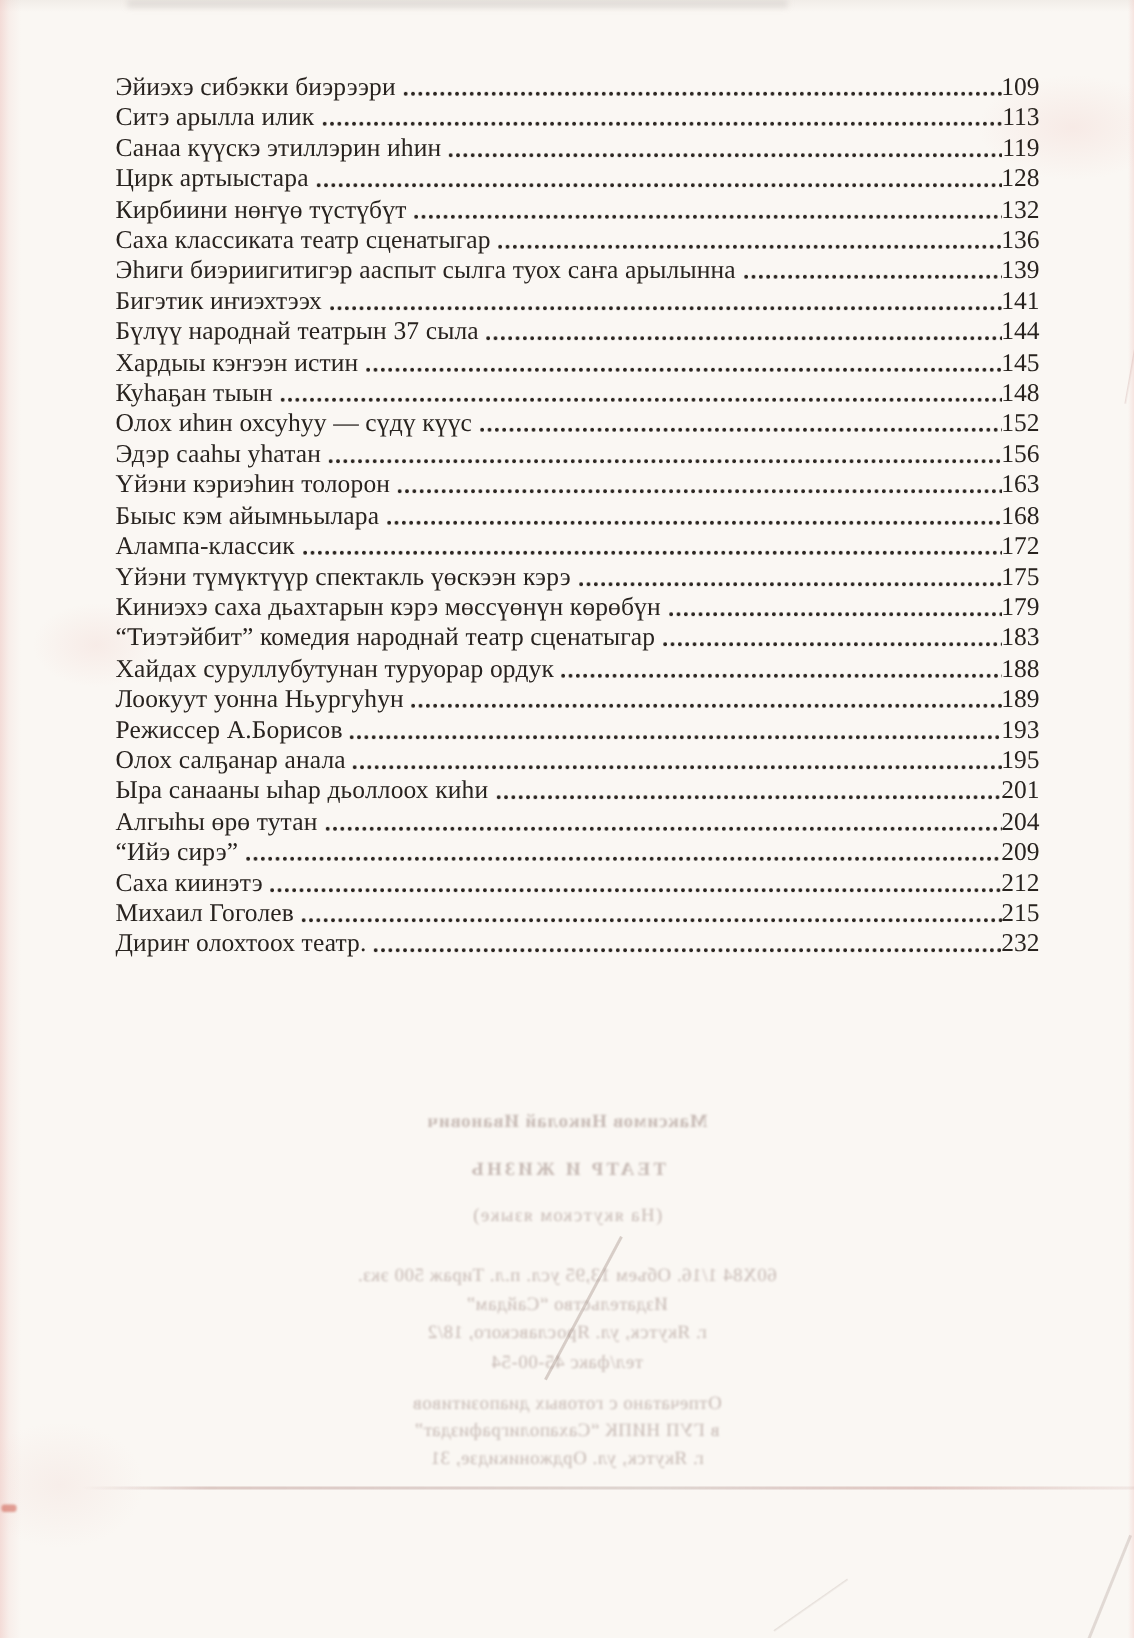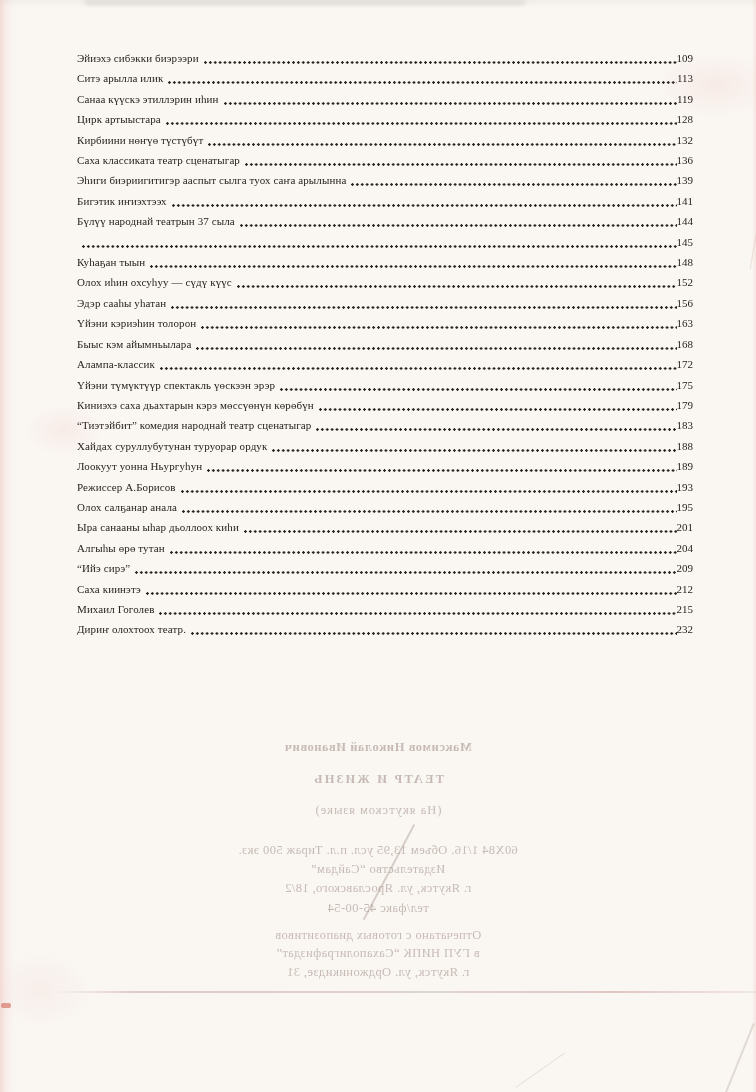--- a/index.html
+++ b/index.html
@@ -14,21 +14,21 @@
       linear-gradient(90deg, rgba(238,197,192,0.55) 0px, rgba(238,197,192,0.18) 6px, rgba(238,197,192,0) 14px),
       linear-gradient(270deg, rgba(243,210,206,0.5) 0px, rgba(243,210,206,0) 4px),
       linear-gradient(180deg, rgba(225,218,212,0.35) 0px, rgba(225,218,212,0) 8px),
       radial-gradient(90px 50px at 715px 85px, rgba(240,205,200,0.30), rgba(240,205,200,0) 70%),
       radial-gradient(60px 40px at 64px 430px, rgba(240,205,200,0.28), rgba(240,205,200,0) 70%),
       radial-gradient(80px 60px at 40px 990px, rgba(238,210,205,0.25), rgba(238,210,205,0) 70%);
   }
   
   .toc{
     position:absolute;left:77px;top:48px;width:616px;
-    font-size:11px;line-height:20.4px;color:#28231f;
+    font-size:17px;line-height:20.4px;color:#28231f;
   }
   .toc-row{display:flex;align-items:baseline;white-space:nowrap;}
   .toc-title{flex:0 0 auto;letter-spacing:0.1px;}
   .leader{flex:1 1 auto;align-self:stretch;margin-left:4px;min-width:12px;
     background-image:radial-gradient(circle, #2b2520 1.05px, rgba(0,0,0,0) 1.45px);
     background-size:4.9px 4.9px;background-repeat:repeat-x;
     background-position:left bottom 3.5px;
   }
   .toc-page{flex:0 0 auto;text-align:right;}
   
@@ -119,20 +119,21 @@
     <span class="toc-page">141</span>
   </div>
 
   <div class="toc-row">
     <span class="toc-title">Бүлүү народнай театрын 37 сыла</span>
     <span class="leader"></span>
     <span class="toc-page">144</span>
   </div>
 
   <div class="toc-row">
+    <span class="toc-title">Хардыы кэҥээн истин</span>
     <span class="leader"></span>
     <span class="toc-page">145</span>
   </div>
 
   <div class="toc-row">
     <span class="toc-title">Куһаҕан тыын</span>
     <span class="leader"></span>
     <span class="toc-page">148</span>
   </div>
 
@@ -160,21 +161,21 @@
     <span class="toc-page">168</span>
   </div>
 
   <div class="toc-row">
     <span class="toc-title">Алампа-классик</span>
     <span class="leader"></span>
     <span class="toc-page">172</span>
   </div>
 
   <div class="toc-row">
-    <span class="toc-title">Үйэни түмүктүүр спектакль үөскээн эрэр</span>
+    <span class="toc-title">Үйэни түмүктүүр спектакль үөскээн кэрэ</span>
     <span class="leader"></span>
     <span class="toc-page">175</span>
   </div>
 
   <div class="toc-row">
     <span class="toc-title">Киниэхэ саха дьахтарын кэрэ мөссүөнүн көрөбүн</span>
     <span class="leader"></span>
     <span class="toc-page">179</span>
   </div>
 

